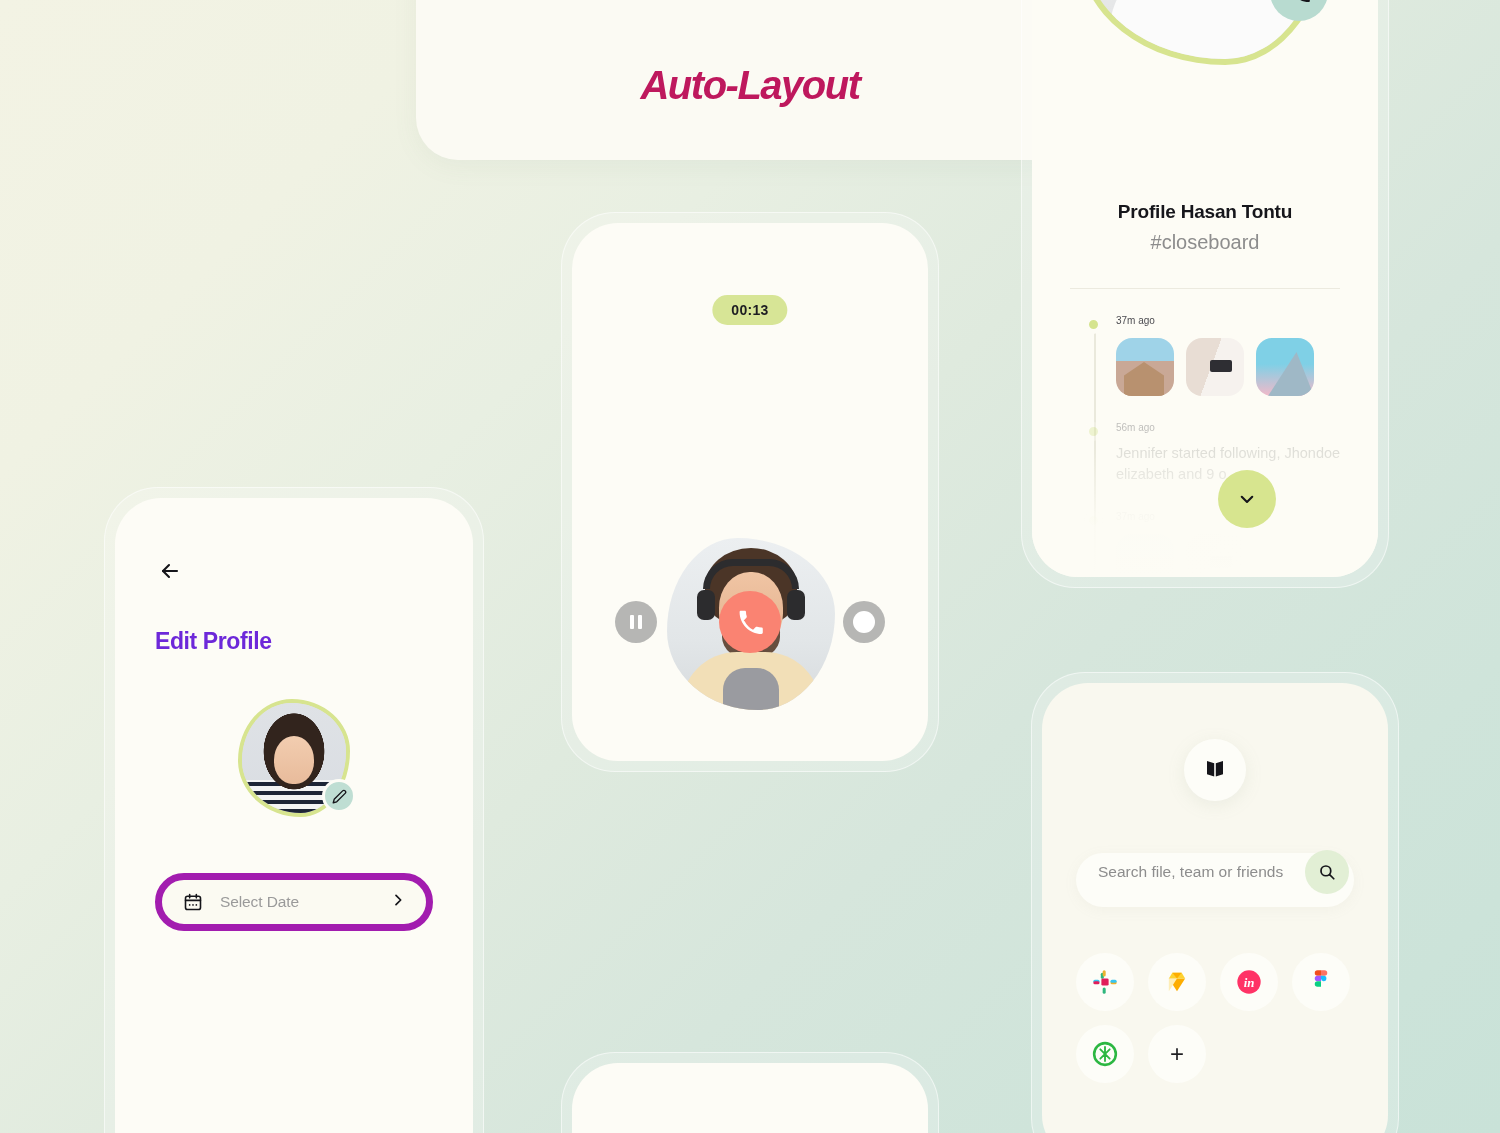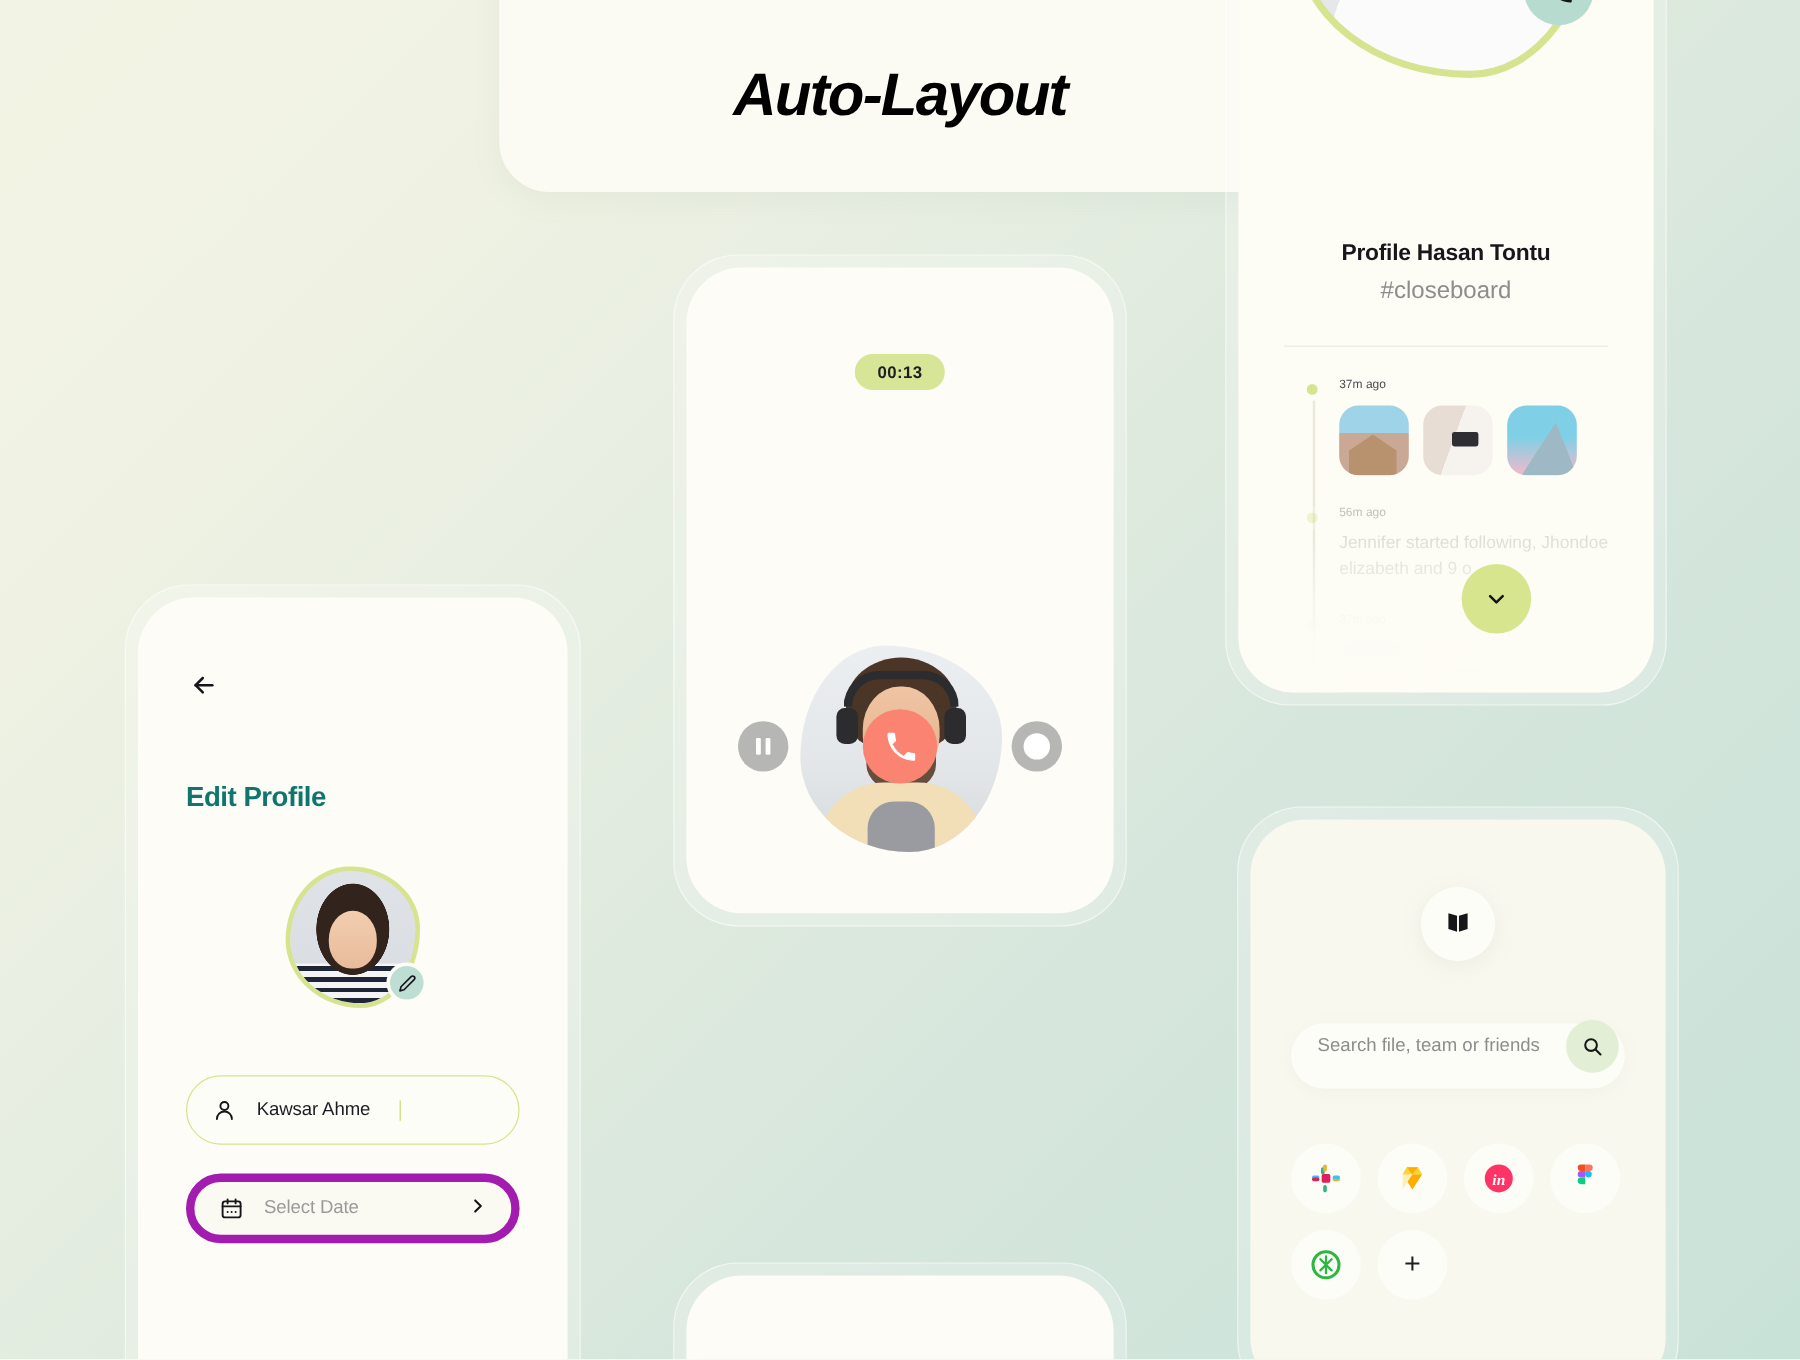--- a/index.html
+++ b/index.html
@@ -51,46 +51,46 @@
     width: 668px; height: 220px;
     background: #fbfaf3;
     border-radius: 0 0 42px 42px;
     display: flex;
     align-items: flex-end;
     justify-content: center;
     padding-bottom: 52px;
     box-shadow: 0 6px 26px rgba(120,140,120,0.07);
   }
   #title-card .title {
-    font-size: 50px;
+    font-size: 40px;
     font-weight: bold;
     font-style: italic;
     letter-spacing: -1.5px;
-    color: #000000;
+    color: #be185d;
   }
 
   
   #phone-profile {
     left: 104px; top: 487px;
     width: 380px; height: 700px;
   }
   #phone-profile .phone-screen { border-radius: 46px 46px 46px 46px; }
   .profile-body { padding: 58px 40px 0 40px; }
   .back-arrow {
     width: 30px; height: 30px;
     display: flex; align-items: center; justify-content: center;
     cursor: pointer;
   }
   .back-arrow svg { width: 24px; height: 24px; }
   .screen-title {
-    margin-top: 65px;
+    margin-top: 42px;
     font-size: 23px;
     font-weight: bold;
     letter-spacing: -0.4px;
-    color: #0f766e;
+    color: #6d28d9;
   }
 
   .avatar-wrap {
     margin: 44px auto 0 auto;
     position: relative;
     width: 112px; height: 118px;
   }
   .avatar-blob {
     position: absolute; inset: 0;
     border-radius: 48% 52% 44% 56% / 52% 44% 56% 48%;
@@ -445,30 +445,20 @@
           </div>
           <div class="edit-fab">
             <svg viewBox="0 0 24 24" fill="none" stroke="#15151a" stroke-width="2.2" stroke-linecap="round" stroke-linejoin="round">
               <path d="M17 3a2.8 2.8 0 1 1 4 4L7.5 20.5 2 22l1.5-5.5L17 3z"></path>
             </svg>
           </div>
         </div>
 
         <div class="form-list">
 
-          <div class="field active">
-            <span class="f-icon">
-              <svg viewBox="0 0 24 24" fill="none" stroke="#15151a" stroke-width="1.9" stroke-linecap="round" stroke-linejoin="round">
-                <circle cx="12" cy="8" r="4"></circle>
-                  <path d="M4.5 21a7.5 7.5 0 0 1 15 0"></path>
-              </svg>
-            </span>
-            <span class="f-text">Kawsar Ahme</span>
-            <span class="caret"></span>
-          </div>
 
           <div class="field muted">
             <span class="f-icon">
               <svg viewBox="0 0 24 24" fill="none" stroke="#15151a" stroke-width="1.9" stroke-linecap="round" stroke-linejoin="round">
                 <rect x="3" y="5" width="18" height="16" rx="2.5"></rect>
                   <path d="M3 10h18"></path>
                   <path d="M8 3v4M16 3v4"></path>
                 <circle cx="8" cy="15.5" r="1" fill="#15151a" stroke="none"></circle>
                 <circle cx="12" cy="15.5" r="1" fill="#15151a" stroke="none"></circle>
                 <circle cx="16" cy="15.5" r="1" fill="#15151a" stroke="none"></circle>

